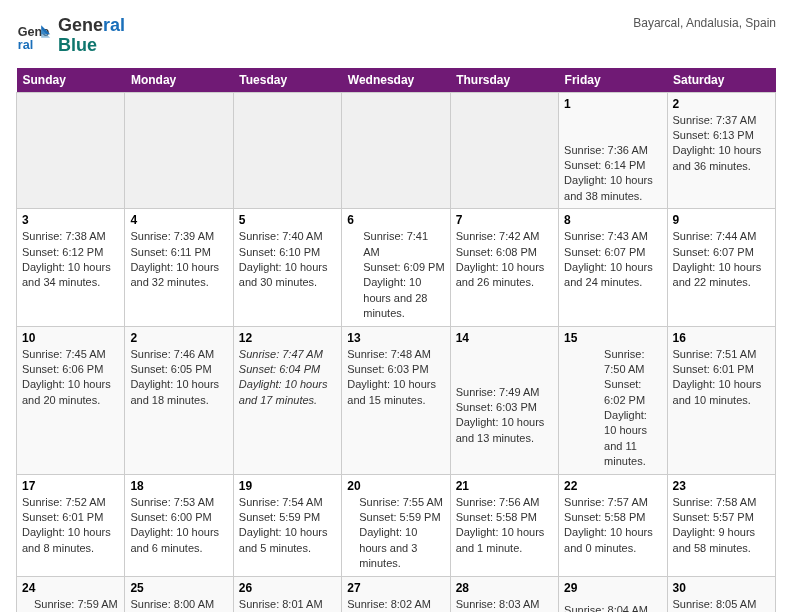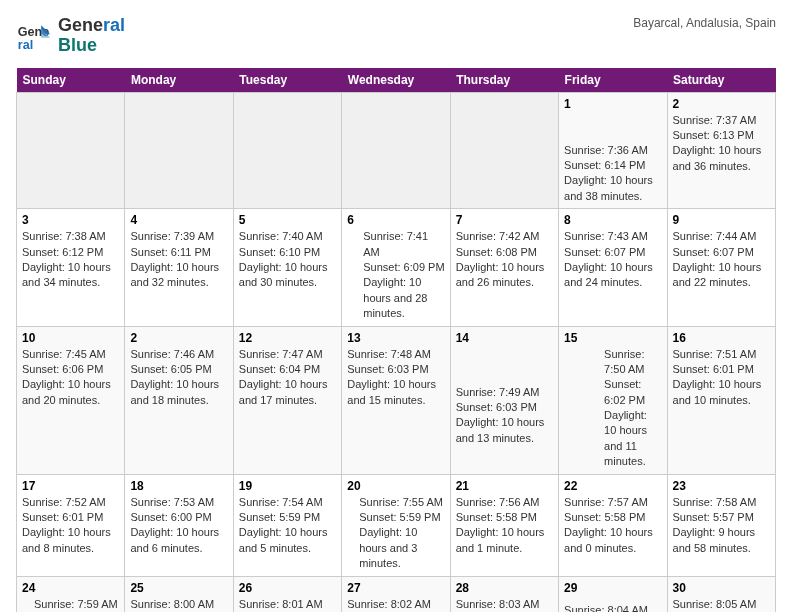--- a/index.html
+++ b/index.html
@@ -193,21 +193,21 @@
 Daylight: 10 hours and 20 minutes.</div>
         </td>
         <td>
           <span class="day-num">2</span>
           <div class="day-info" style="white-space: pre-line;">Sunrise: 7:46 AM
 Sunset: 6:05 PM
 Daylight: 10 hours and 18 minutes.</div>
         </td>
         <td>
           <span class="day-num">12</span>
-          <div class="day-info" style="white-space: pre-line;">Sunrise: 7:47 AM
+          <div class="day-info" style="white-space: pre-line; font-style: italic;">Sunrise: 7:47 AM
 Sunset: 6:04 PM
 Daylight: 10 hours and 17 minutes.</div>
         </td>
         <td>
           <span class="day-num">13</span>
           <div class="day-info" style="white-space: pre-line;">Sunrise: 7:48 AM
 Sunset: 6:03 PM
 Daylight: 10 hours and 15 minutes.</div>
         </td>
         <td>

